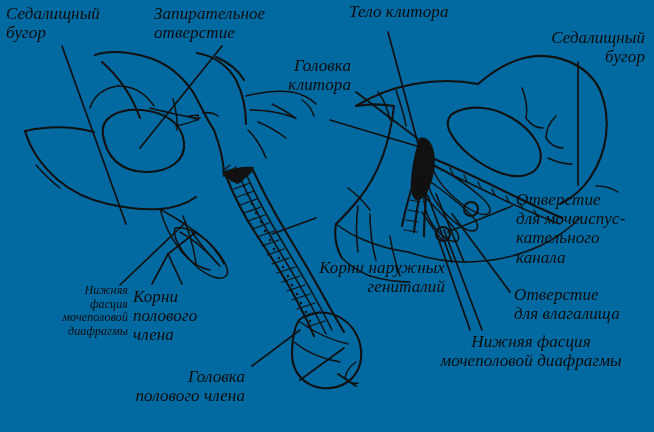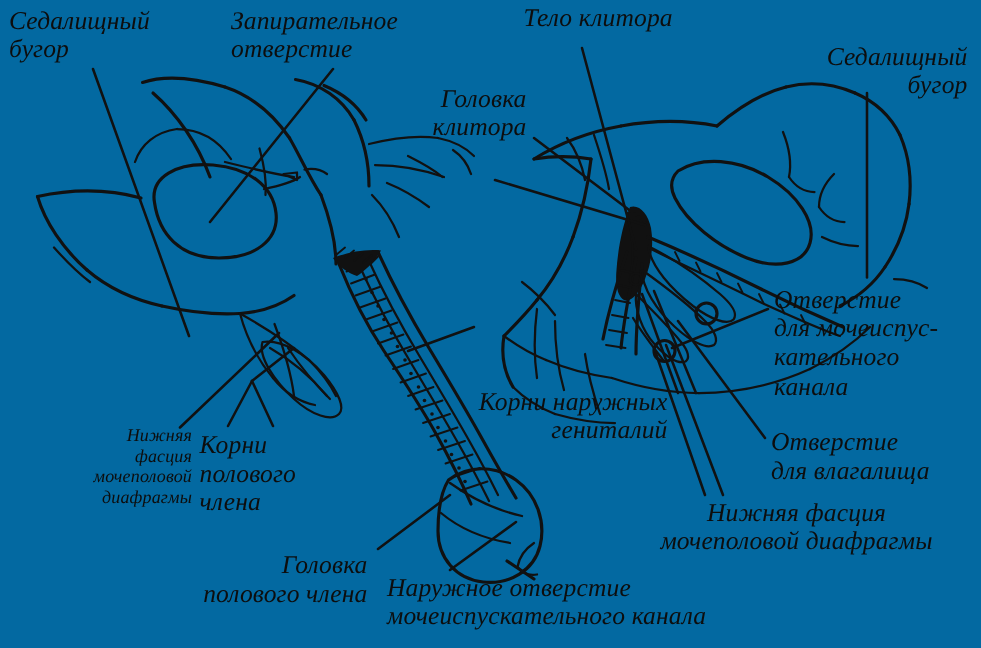--- a/index.html
+++ b/index.html
@@ -345,16 +345,14 @@
   <div class="lbl al-l" style="left:133px;top:287px;font-size:17px;">Корни
 полового
 члена</div>
 
   <div class="lbl al-r" style="left:106px;top:367px;width:139px;font-size:17px;">Головка
 полового члена</div>
 
   <div class="lbl al-c" style="left:381px;top:332px;width:300px;font-size:17px;">Нижняя фасция
 мочеполовой диафрагмы</div>
 
-  <div class="lbl al-l" style="left:258px;top:382px;font-size:17px;">Наружное отверстие
-мочеиспускательного канала</div>
 
 </div>
 
 </body></html>

